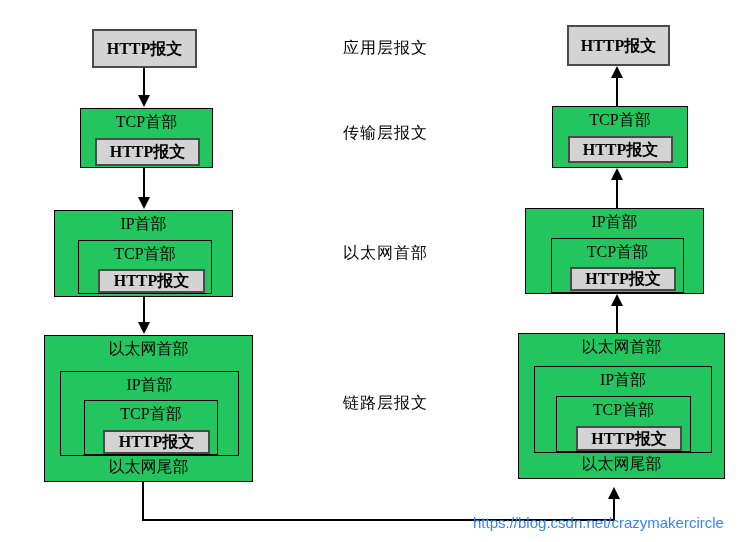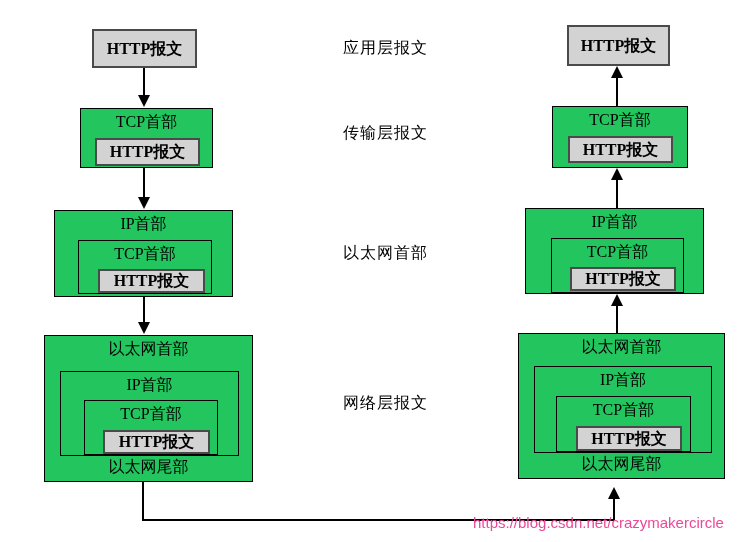--- a/index.html
+++ b/index.html
@@ -55,33 +55,33 @@
   .layer-label{
     position:absolute;left:343px;
     font-family:"Liberation Sans","DejaVu Sans",sans-serif;
     font-size:16px;line-height:20px;letter-spacing:1px;
     white-space:nowrap;
   }
   
   .watermark{
     position:absolute;left:473px;top:514px;
     font-family:"Liberation Sans","DejaVu Sans",sans-serif;
-    font-size:15px;color:#ec4899;
+    font-size:15px;color:#3b82f6;
     white-space:nowrap;
   }
 </style>
 </head>
 <body>
 
 <div class="canvas">
 
   <span class="layer-label" style="top:38px">应用层报文</span>
   <span class="layer-label" style="top:123px">传输层报文</span>
   <span class="layer-label" style="top:243px">以太网首部</span>
-  <span class="layer-label" style="top:393px">网络层报文</span>
+  <span class="layer-label" style="top:393px">链路层报文</span>
 
   <div class="box shaded" style="left:92px;top:29px;width:105px;height:39px">
     <span class="lbl">HTTP报文</span>
   </div>
 
   <div class="arrow-down" style="left:138px;top:68px;height:39px"></div>
 
   <div class="box" style="left:80px;top:108px;width:133px;height:60px">
     <span class="lbl">TCP首部</span>
     <div class="box shaded" style="left:14px;top:29px;width:105px;height:28px">

